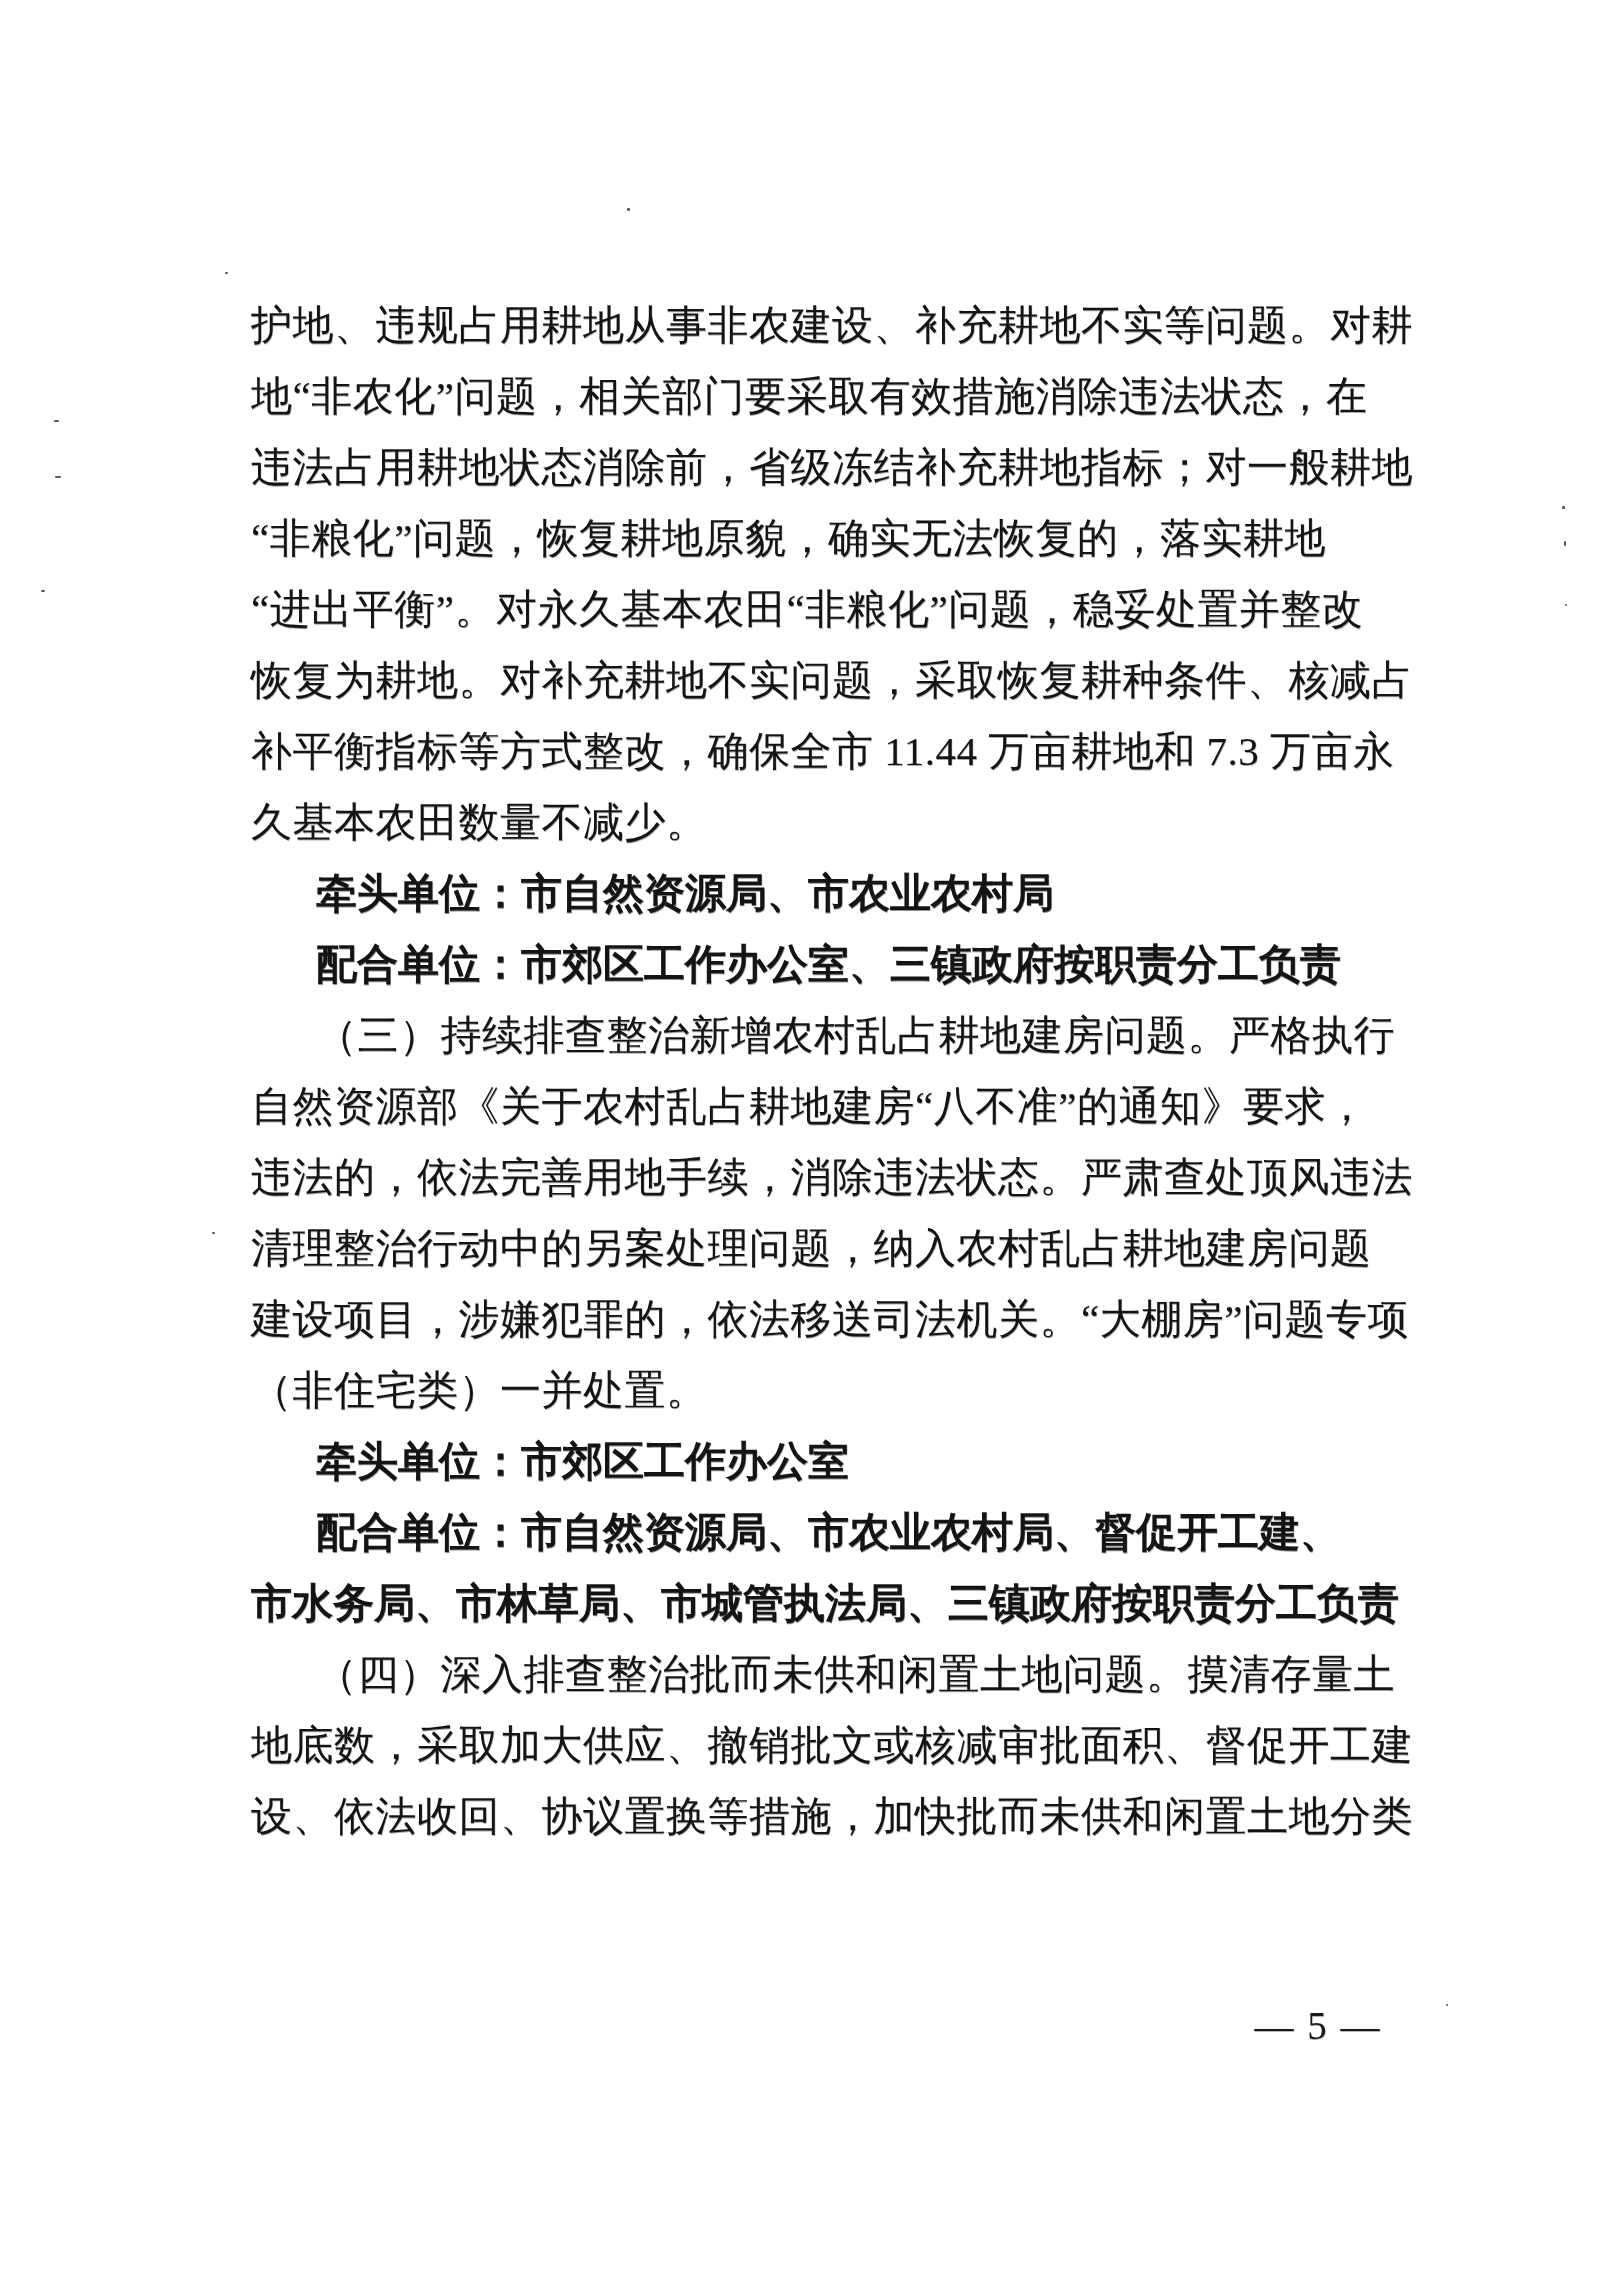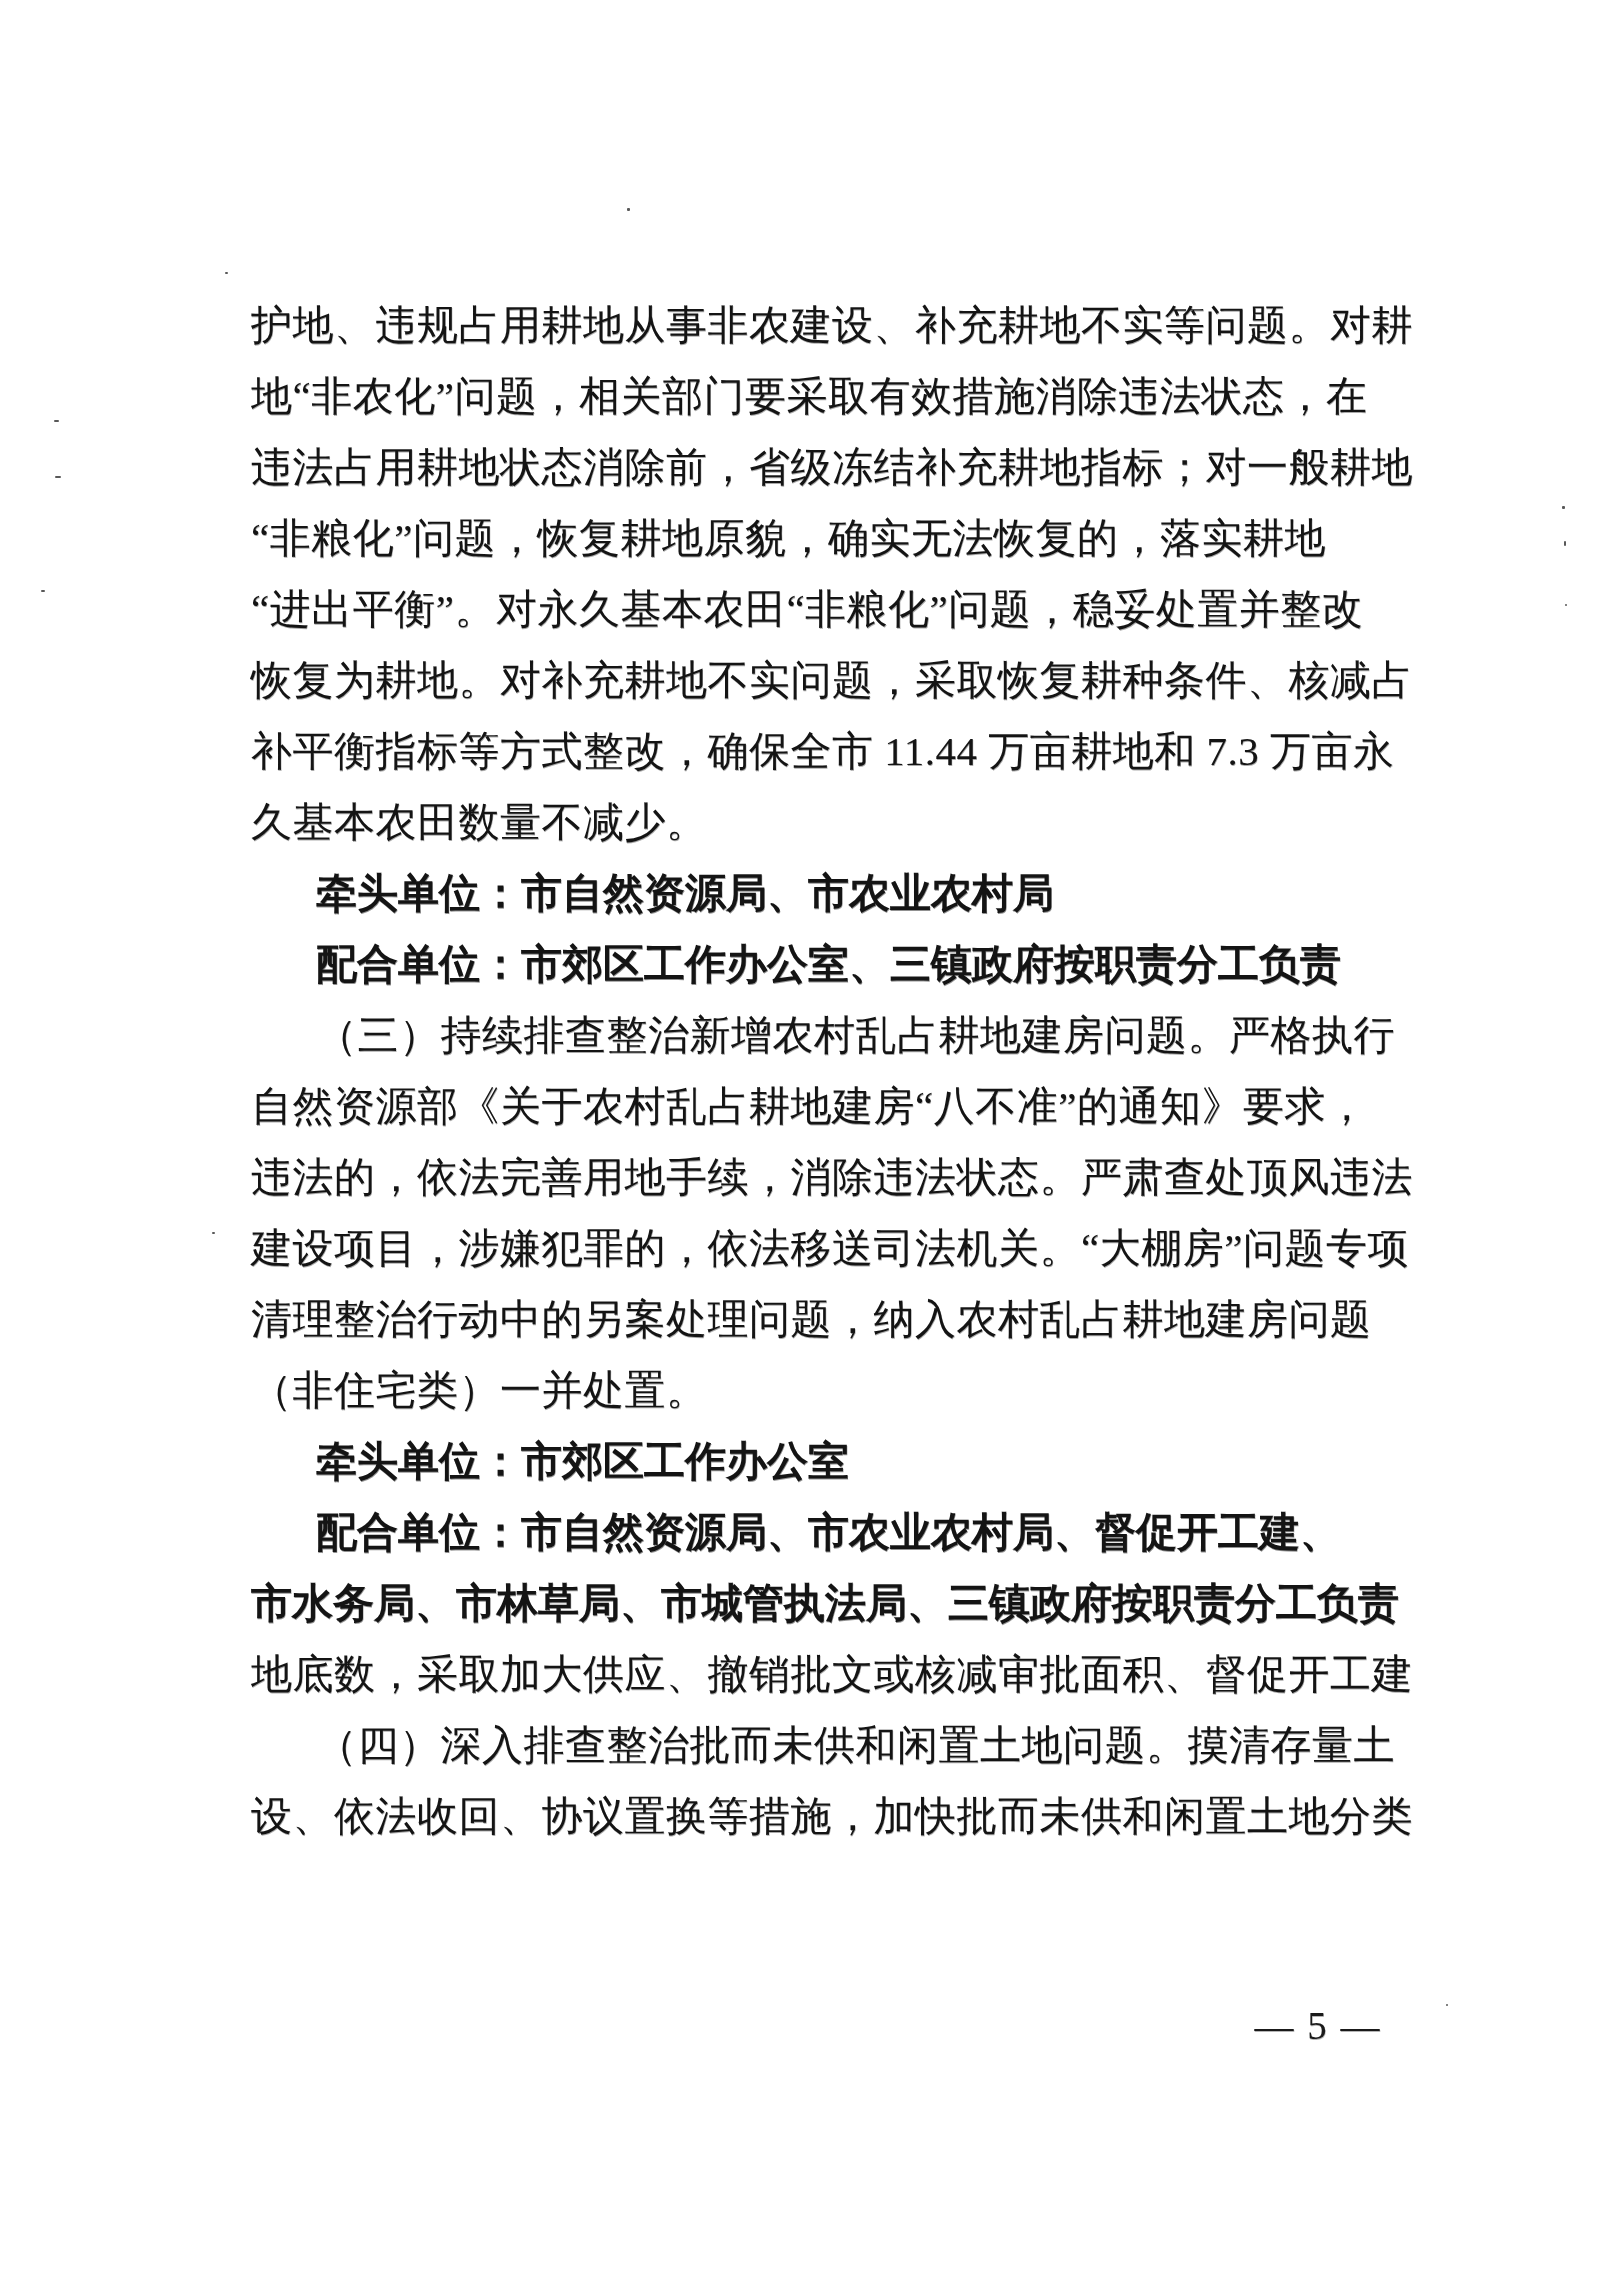--- a/index.html
+++ b/index.html
@@ -75,28 +75,28 @@
       <div class="line">“非粮化”问题，恢复耕地原貌，确实无法恢复的，落实耕地</div>
       <div class="line">“进出平衡”。对永久基本农田“非粮化”问题，稳妥处置并整改</div>
       <div class="line">恢复为耕地。对补充耕地不实问题，采取恢复耕种条件、核减占</div>
       <div class="line">补平衡指标等方式整改，确保全市 11.44 万亩耕地和 7.3 万亩永</div>
       <div class="line">久基本农田数量不减少。</div>
       <div class="line indent bold">牵头单位：市自然资源局、市农业农村局</div>
       <div class="line indent bold">配合单位：市郊区工作办公室、三镇政府按职责分工负责</div>
       <div class="line indent">（三）持续排查整治新增农村乱占耕地建房问题。严格执行</div>
       <div class="line">自然资源部《关于农村乱占耕地建房“八不准”的通知》要求，</div>
       <div class="line">违法的，依法完善用地手续，消除违法状态。严肃查处顶风违法</div>
+      <div class="line">清理整治行动中的另案处理问题，纳入农村乱占耕地建房问题</div>
       <div class="line">建设项目，涉嫌犯罪的，依法移送司法机关。“大棚房”问题专项</div>
-      <div class="line">清理整治行动中的另案处理问题，纳入农村乱占耕地建房问题</div>
       <div class="line">（非住宅类）一并处置。</div>
       <div class="line indent bold">牵头单位：市郊区工作办公室</div>
       <div class="line indent bold">配合单位：市自然资源局、市农业农村局、督促开工建、</div>
       <div class="line bold">市水务局、市林草局、市城管执法局、三镇政府按职责分工负责</div>
+      <div class="line indent">（四）深入排查整治批而未供和闲置土地问题。摸清存量土</div>
       <div class="line">地底数，采取加大供应、撤销批文或核减审批面积、督促开工建</div>
-      <div class="line indent">（四）深入排查整治批而未供和闲置土地问题。摸清存量土</div>
       <div class="line">设、依法收回、协议置换等措施，加快批而未供和闲置土地分类</div>
     </div>
   <div class="page-number">— 5 —</div>
   <div id="speckle-layer">
       <div class="speckle" style="left: 54px; top: 420px; width: 4.9px; height: 2px;"></div>
       <div class="speckle" style="left: 55px; top: 476px; width: 5.9px; height: 2px;"></div>
       <div class="speckle" style="left: 41px; top: 590px; width: 3.9px; height: 2px;"></div>
       <div class="speckle" style="left: 627px; top: 208px; width: 2.9px; height: 2.9px;"></div>
       <div class="speckle" style="left: 225px; top: 272px; width: 2.9px; height: 2px;"></div>
       <div class="speckle" style="left: 1562px; top: 506px; width: 2.9px; height: 2.9px;"></div>

